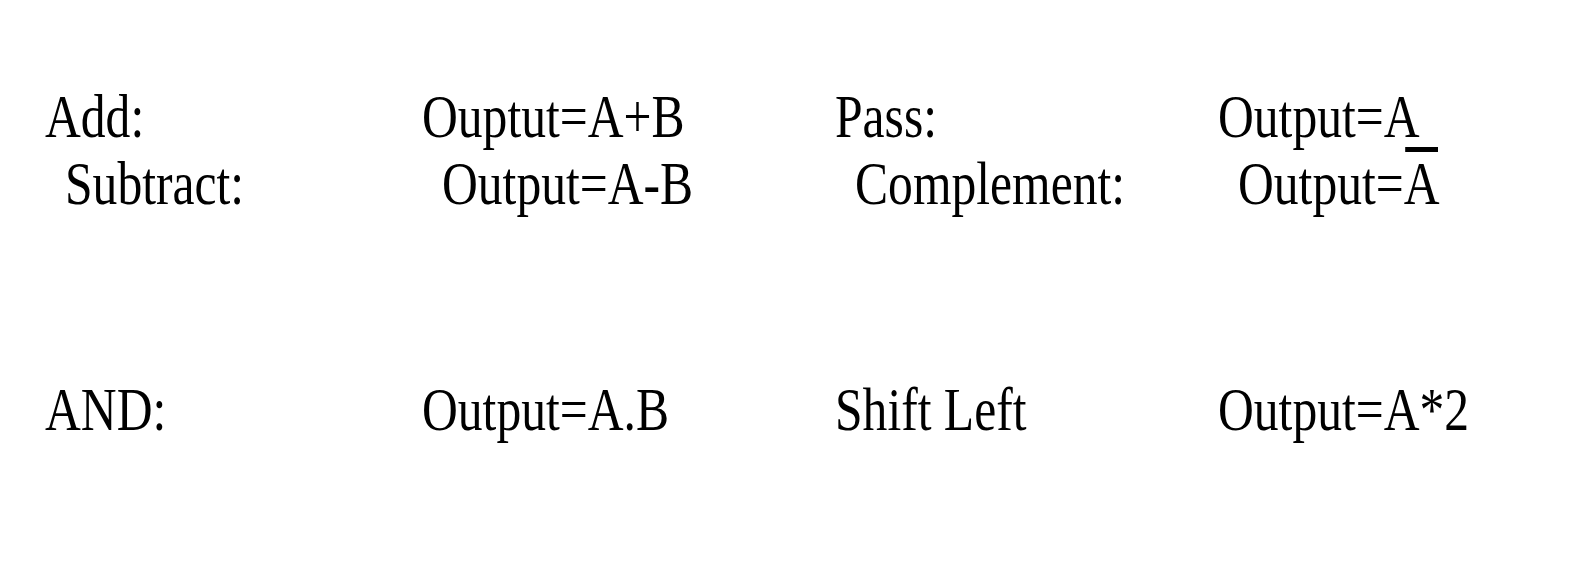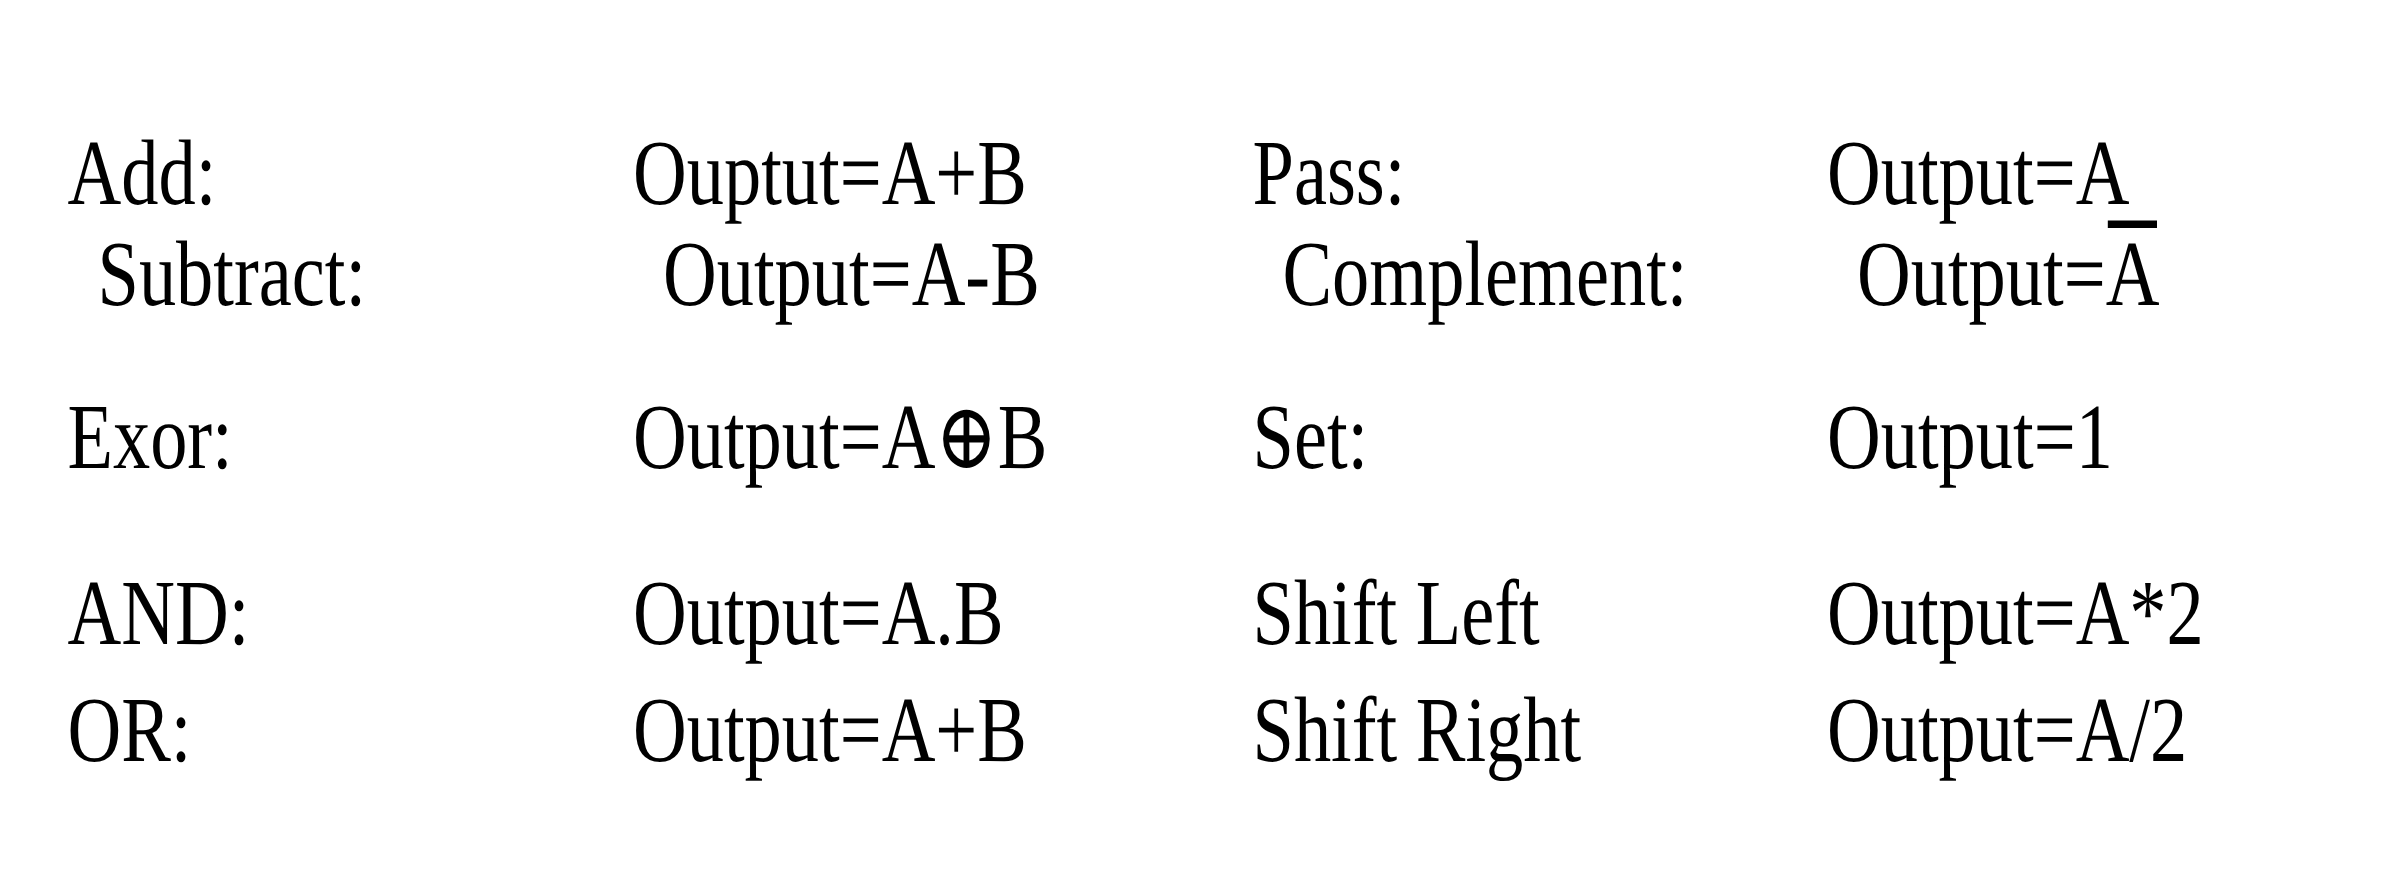--- a/index.html
+++ b/index.html
@@ -86,34 +86,22 @@
     <span class="cell c3">Output=A</span>
   </div>
 
   <div class="op-row r1">
     <span class="cell c0">Subtract:</span>
     <span class="cell c1">Output=A-B</span>
     <span class="cell c2">Complement:</span>
     <span class="cell c3"><span>Output=</span><span class="overbar-wrap"><span class="bar"></span><span class="base">A</span></span></span>
   </div>
 
-  <div class="op-row r2">
-    <span class="cell c0">Exor:</span>
-    <span class="cell c1">Output=A⊕B</span>
-    <span class="cell c2">Set:</span>
-    <span class="cell c3">Output=1</span>
-  </div>
 
   <div class="op-row r3">
     <span class="cell c0">AND:</span>
     <span class="cell c1">Output=A.B</span>
     <span class="cell c2">Shift Left</span>
     <span class="cell c3">Output=A*2</span>
   </div>
 
-  <div class="op-row r4">
-    <span class="cell c0">OR:</span>
-    <span class="cell c1">Output=A+B</span>
-    <span class="cell c2">Shift Right</span>
-    <span class="cell c3">Output=A/2</span>
-  </div>
 
 </div>
 
 </body></html>

